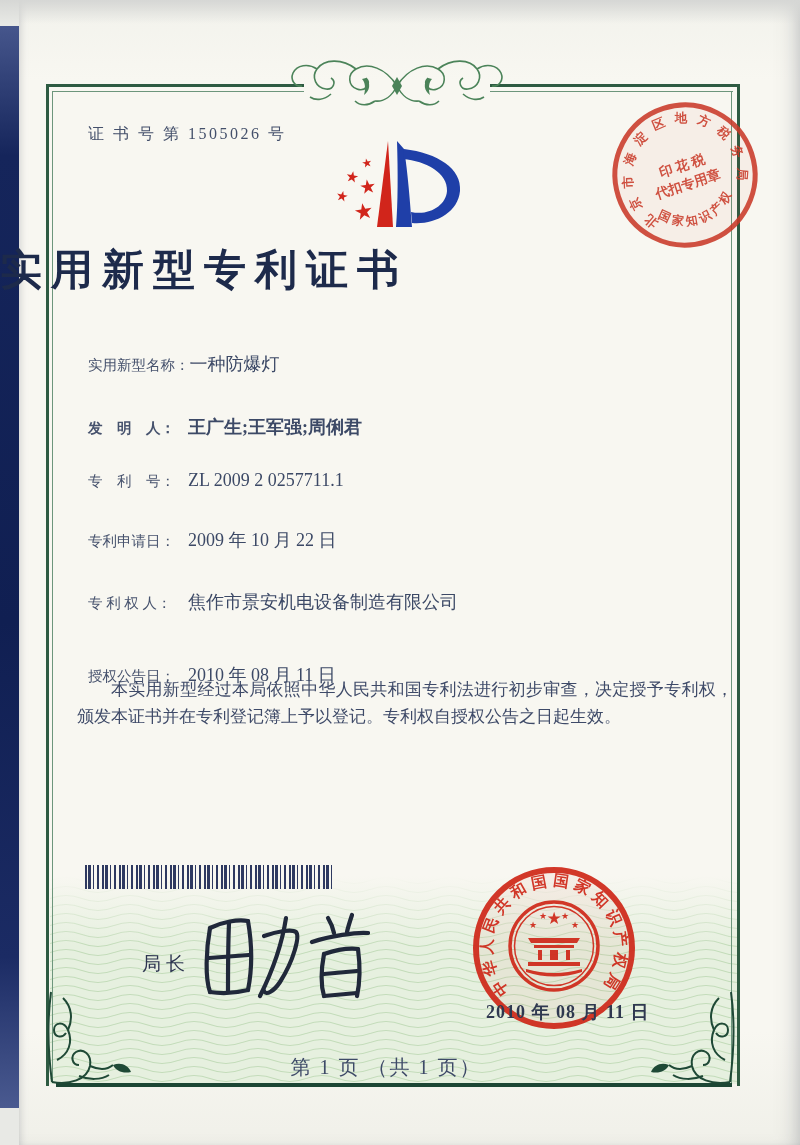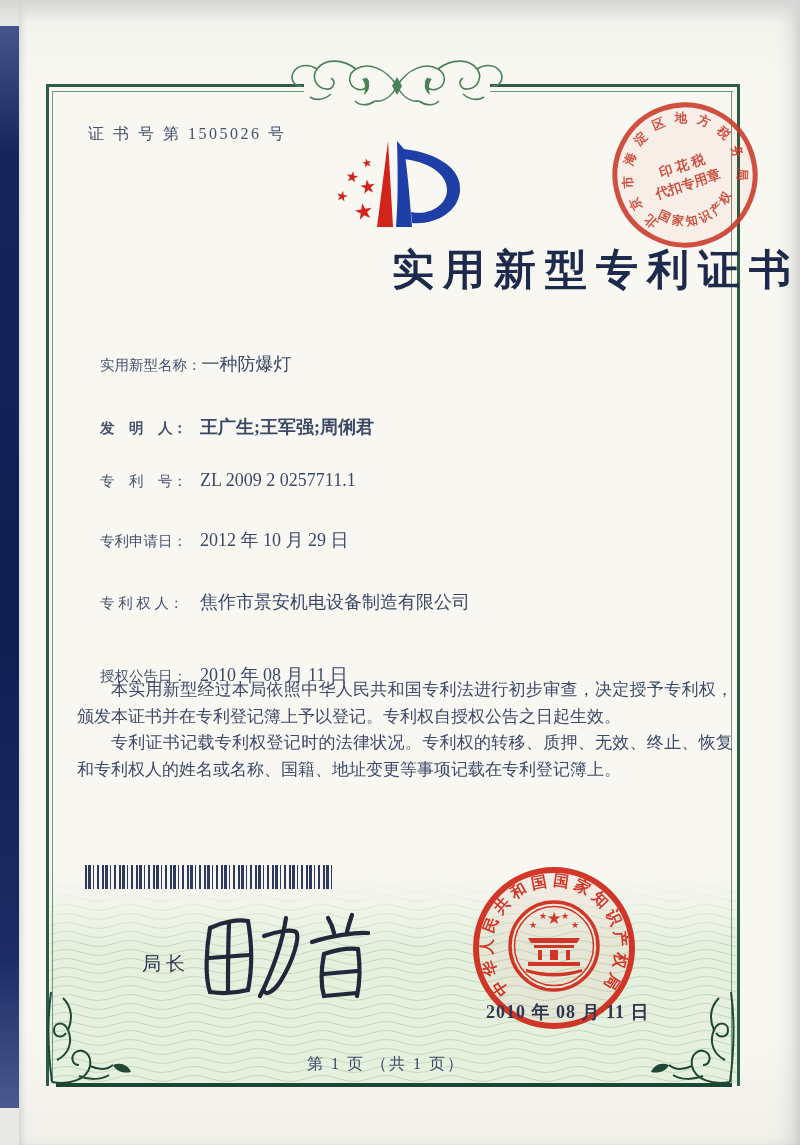--- a/index.html
+++ b/index.html
@@ -20,40 +20,40 @@
   .fl{position:absolute;background:#2e5b42;z-index:2;}
   .fl-thin{background:#6d967c;}
   
   .guilloche{position:absolute;left:50px;top:876px;z-index:1;}
   .guilloche-fade{position:absolute;left:50px;top:876px;width:688px;height:70px;z-index:1;
     background:linear-gradient(180deg,#f8f7f1,rgba(248,247,241,0));}
   
   .cert-no{position:absolute;left:88px;top:124px;font-size:16px;color:#44506b;letter-spacing:2.5px;z-index:4;}
   .logo{position:absolute;left:330px;top:133px;z-index:4;}
   .tax-stamp{position:absolute;left:610px;top:100px;transform:rotate(-18deg);z-index:4;}
-  .title{position:absolute;left:0;width:800px;top:242px;text-align:right;
+  .title{position:absolute;left:0;width:800px;top:242px;text-align:left;
     font-size:42px;font-weight:700;color:#1d2a4b;letter-spacing:9px;z-index:4;}
-  .field{position:absolute;left:100px;font-size:18px;color:#3c4966;white-space:nowrap;z-index:4;}
+  .field{position:absolute;left:88px;font-size:18px;color:#3c4966;white-space:nowrap;z-index:4;}
   .field .lab{display:inline-block;min-width:100px;font-size:14.5px;color:#46526d;}
   .paras{position:absolute;left:77px;top:677px;width:656px;font-size:17px;line-height:26.5px;
     color:#3e4a68;text-align:justify;z-index:4;}
   .paras p{margin:0;text-indent:2em;}
   .barcode{position:absolute;left:85px;top:865px;width:247px;height:24px;z-index:4;
     background:repeating-linear-gradient(90deg,
       #2e3960 0 2px,rgba(0,0,0,0) 2px 3px,
       #2e3960 3px 6px,rgba(0,0,0,0) 6px 8px,
       #2e3960 8px 9px,rgba(0,0,0,0) 9px 12px,
       #2e3960 12px 14px,rgba(0,0,0,0) 14px 17px);}
   .signer-role{position:absolute;left:142px;top:951px;font-size:19px;color:#2c3450;letter-spacing:5px;z-index:4;font-family:Liberation Mono, monospace;}
   .sig-svg{position:absolute;left:200px;top:908px;z-index:4;}
   .seal-svg{position:absolute;left:464px;top:858px;z-index:4;}
   .issue-date{position:absolute;left:486px;top:1000px;font-size:18px;font-weight:600;
     color:#2f3850;letter-spacing:1px;z-index:6;}
   .footer{position:absolute;left:0;width:772px;top:1054px;text-align:center;
-    font-size:16px;color:#3e4a68;letter-spacing:2px;z-index:4;}
+    font-size:20px;color:#3e4a68;letter-spacing:2px;z-index:4;}
   .orn-top{position:absolute;left:272px;top:56px;z-index:3;}
   .orn-bl{position:absolute;left:45px;top:988px;z-index:3;}
   .orn-br{position:absolute;left:647px;top:988px;transform:scaleX(-1);z-index:3;}
   .star{font-family:"DejaVu Sans",sans-serif;}
 </style>
 </head>
 <body>
 
 <div class="page">
 
@@ -156,32 +156,31 @@
   <div class="field" style="top:352px;">
     <span class="lab">实用新型名称：</span><span>一种防爆灯</span>
   </div>
   <div class="field" style="top:415px;font-weight:bold;">
     <span class="lab">发　明　人：</span><span>王广生;王军强;周俐君</span>
   </div>
   <div class="field" style="top:470px;">
     <span class="lab">专　利　号：</span><span>ZL 2009 2 0257711.1</span>
   </div>
   <div class="field" style="top:528px;">
-    <span class="lab">专利申请日：</span><span>2012 年 10 月 29 日</span>
+    <span class="lab">专利申请日：</span><span>2009 年 10 月 22 日</span>
   </div>
   <div class="field" style="top:590px;">
     <span class="lab">专 利 权 人：</span><span>焦作市景安机电设备制造有限公司</span>
   </div>
   <div class="field" style="top:647px;margin-top:16px;">
     <span class="lab">授权公告日：</span><span>2010 年 08 月 11 日</span>
   </div>
 
   <div class="paras">
     <p>本实用新型经过本局依照中华人民共和国专利法进行初步审查，决定授予专利权，颁发本证书并在专利登记簿上予以登记。专利权自授权公告之日起生效。</p>
-    <p>专利证书记载专利权登记时的法律状况。专利权的转移、质押、无效、终止、恢复和专利权人的姓名或名称、国籍、地址变更等事项记载在专利登记簿上。</p>
   </div>
 
   <div class="barcode"></div>
 
   <div class="signer-role">局长</div>
   <svg class="sig-svg" width="170" height="95" viewBox="0 0 170 95">
     <g stroke="#20283a" stroke-width="4.2" fill="none" stroke-linecap="round" stroke-linejoin="round">
       <path d="M10,20 C6,42 5,70 10,84"></path>
       <path d="M10,20 C22,14 38,11 48,13"></path>
       <path d="M48,13 C52,36 52,62 48,82"></path>

